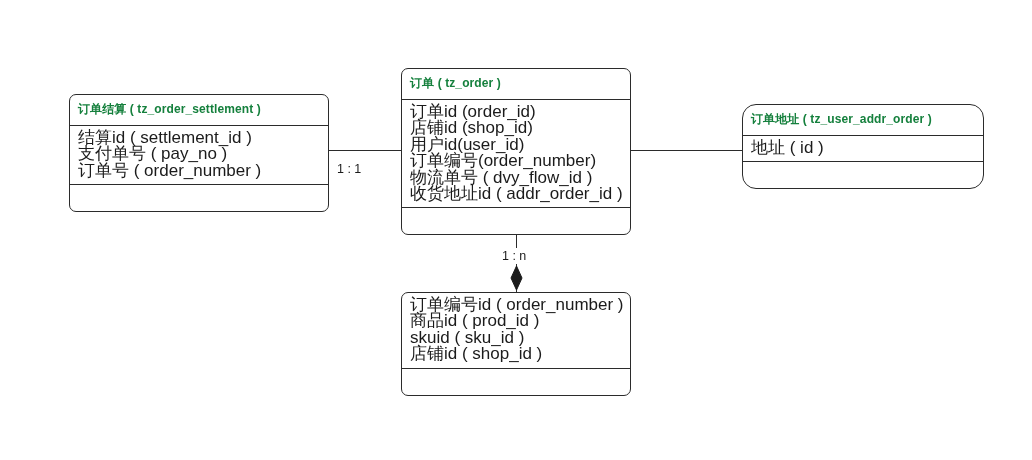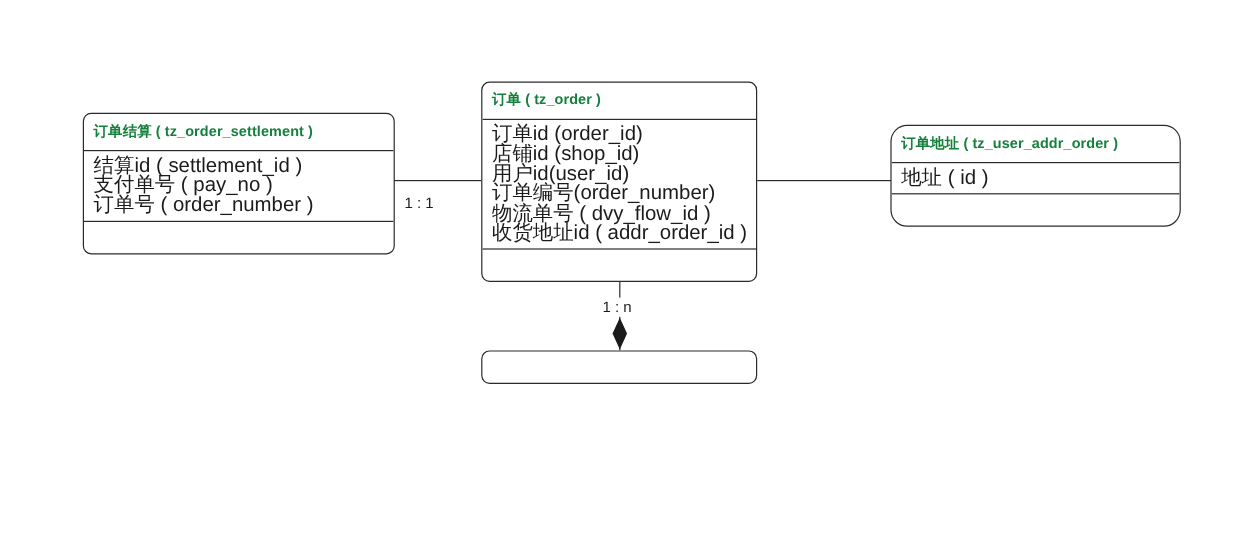--- a/index.html
+++ b/index.html
@@ -128,16 +128,22 @@
 
   <div class="entity" style="left:742px; top:104px; width:242px;border-radius:14px;">
     <div class="entity-title">订单地址 ( tz_user_addr_order )</div>
     <div class="entity-attrs">
       <div class="attr-row">地址 ( id )</div>
     </div>
     <div class="entity-footer"></div>
   </div>
 
   <div class="entity" style="left:401px; top:292px; width:230px;">
+    <div class="entity-attrs">
+      <div class="attr-row">订单编号id ( order_number )</div>
+      <div class="attr-row">商品id ( prod_id )</div>
+      <div class="attr-row">skuid ( sku_id )</div>
+      <div class="attr-row">店铺id ( shop_id )</div>
+    </div>
     <div class="entity-footer"></div>
   </div>
 
 </div>
 
 </body></html>

